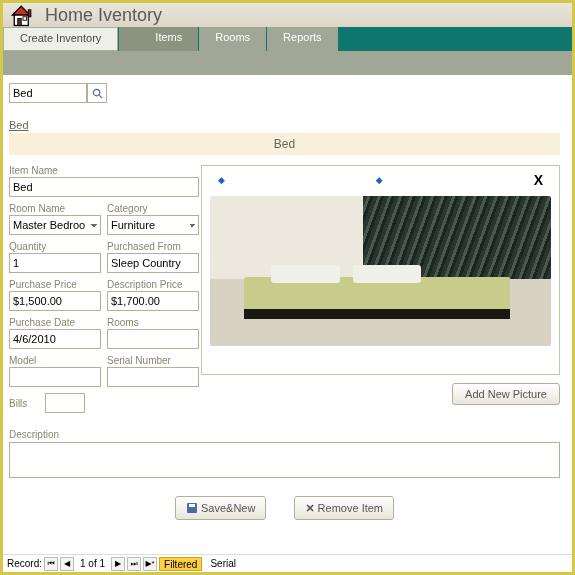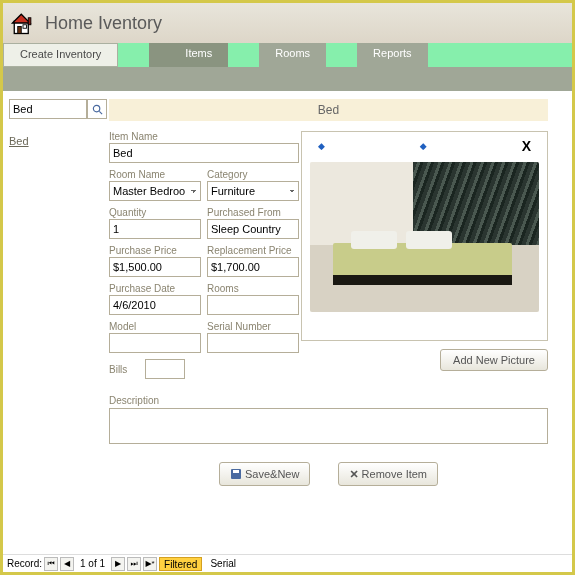--- a/index.html
+++ b/index.html
@@ -1,26 +1,26 @@
 <!DOCTYPE html>
 <html><head>
 <meta charset="utf-8">
 <style>
 * { box-sizing: border-box; margin: 0; padding: 0; font-family: "Segoe UI", Arial, sans-serif; }
 body { width: 575px; height: 575px; border: 3px solid #d4c84a; background: #fff; overflow: hidden; }
-.header { height: 40px; background: linear-gradient(#e8e5db, #ddd6c8); display: flex; align-items: center; padding-left: 6px; }
+.header { height: 24px; background: linear-gradient(#e8e5db, #ddd6c8); display: flex; align-items: center; padding-left: 6px; }
 .logo { width: 28px; height: 28px; margin-right: 8px; }
 .title { font-size: 18px; color: #5a5a5a; font-weight: 300; }
-.tabs { display: flex; background: #86efac; height: 24px; gap: 30px; }
+.tabs { display: flex; background: #0f766e; height: 24px; }
 .tab { padding: 4px 16px; font-size: 11px; color: #4a4a4a; cursor: pointer; background: #dce4d6; margin-right: 1px; position: relative; }
 .tab.active { background: #8a9480; color: #fff; padding-left: 36px; }
 .tab:first-child { border: 1px solid #aab0a0; background: #eef0e8; }
 .tab:nth-child(3), .tab:nth-child(4) { background: #a0a797; color: #fff; }
 .subbar { height: 24px; background: #a0a797; }
-.content { display: flex; padding: 8px 24px 0 6px; }
+.content { display: flex; padding: 8px 12px 0 6px; flex-direction: column; }
 .left { width: 100px; }
 .searchbox { display: flex; height: 20px; margin-bottom: 12px; }
 .searchbox input { width: 78px; height: 20px; border: 1px solid #b5ae99; font-size: 11px; padding: 1px 3px; }
 .searchbox .sbtn { width: 20px; height: 20px; border: 1px solid #b5ae99; background: #fff; display: flex; align-items: center; justify-content: center; cursor: pointer; }
 .linklist a { font-size: 11px; color: #6b6858; text-decoration: underline; }
 .main { flex: 1; }
 .itemtitlebar { background: #f8f0d8; height: 22px; text-align: center; line-height: 22px; font-size: 12px; color: #666; margin-bottom: 10px; }
 .formarea { display: flex; gap: 2px; }
 .fields { width: 190px; }
 .row { display: flex; gap: 6px; margin-bottom: 6px; }
@@ -121,21 +121,21 @@
             <label class="flabel">Purchased From</label>
             <input class="finput" value="Sleep Country" style="">
           </div>
         </div>
         <div class="row">
           <div class="fgroup">
             <label class="flabel">Purchase Price</label>
             <input class="finput" value="$1,500.00" style="">
           </div>
           <div class="fgroup">
-            <label class="flabel">Replacement Price</label>
+            <label class="flabel">Description Price</label>
             <input class="finput" value="$1,700.00" style="">
           </div>
         </div>
         <div class="row">
           <div class="fgroup">
             <label class="flabel">Purchase Date</label>
             <input class="finput" value="4/6/2010" style="">
           </div>
           <div class="fgroup">
             <label class="flabel">Rooms</label>

